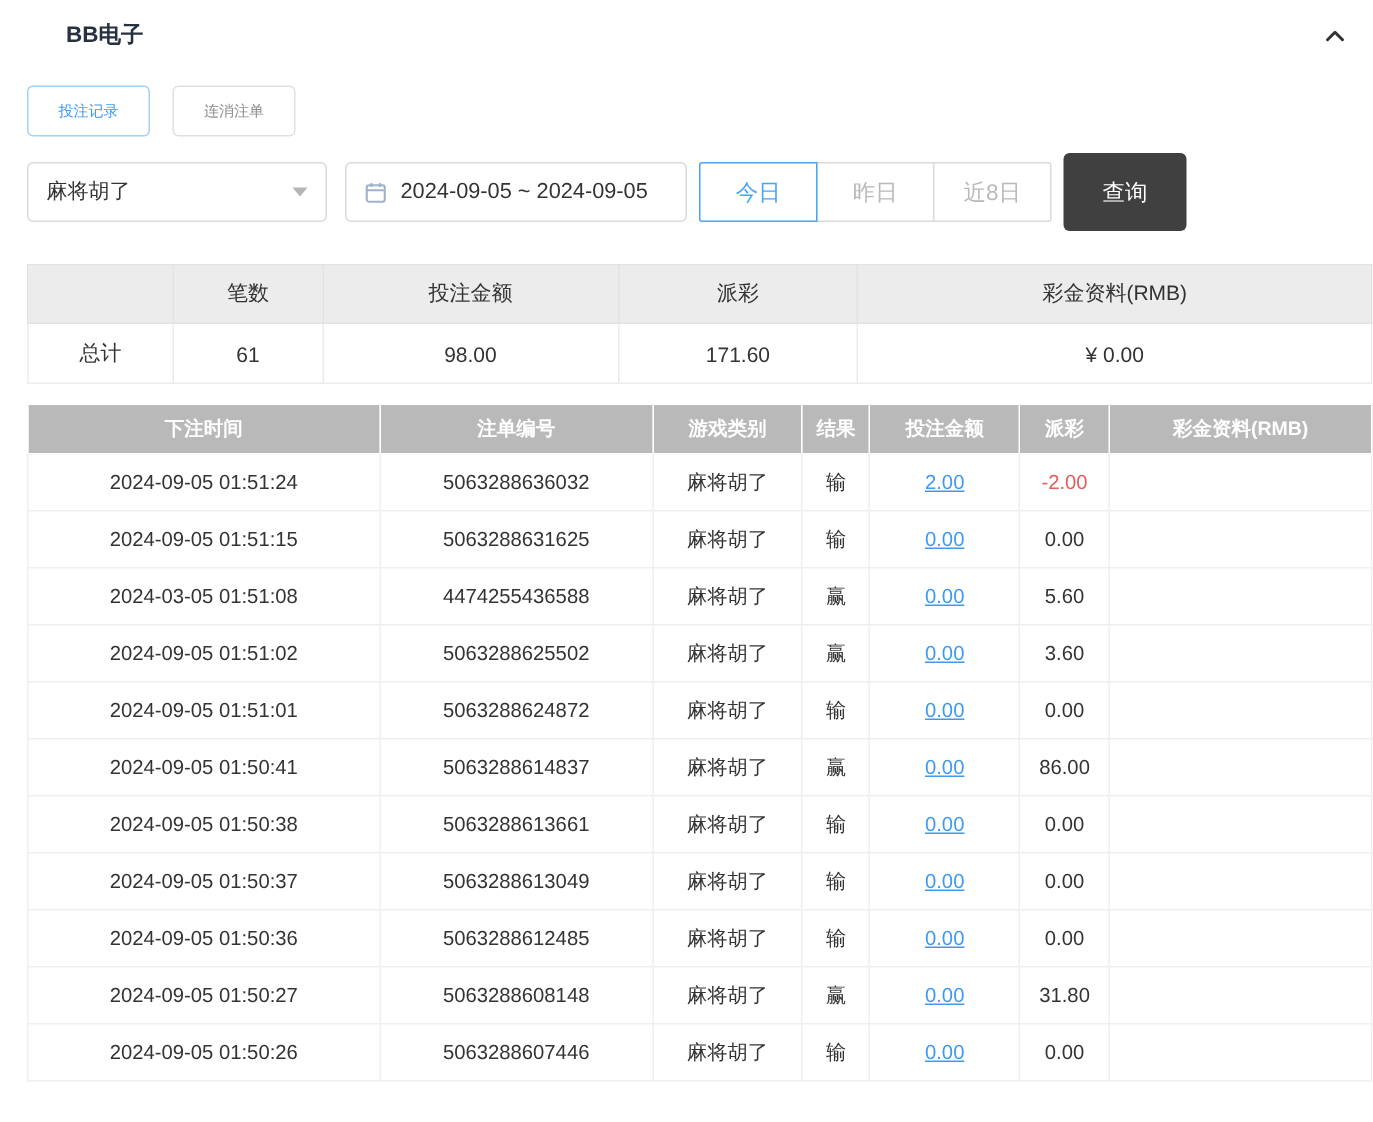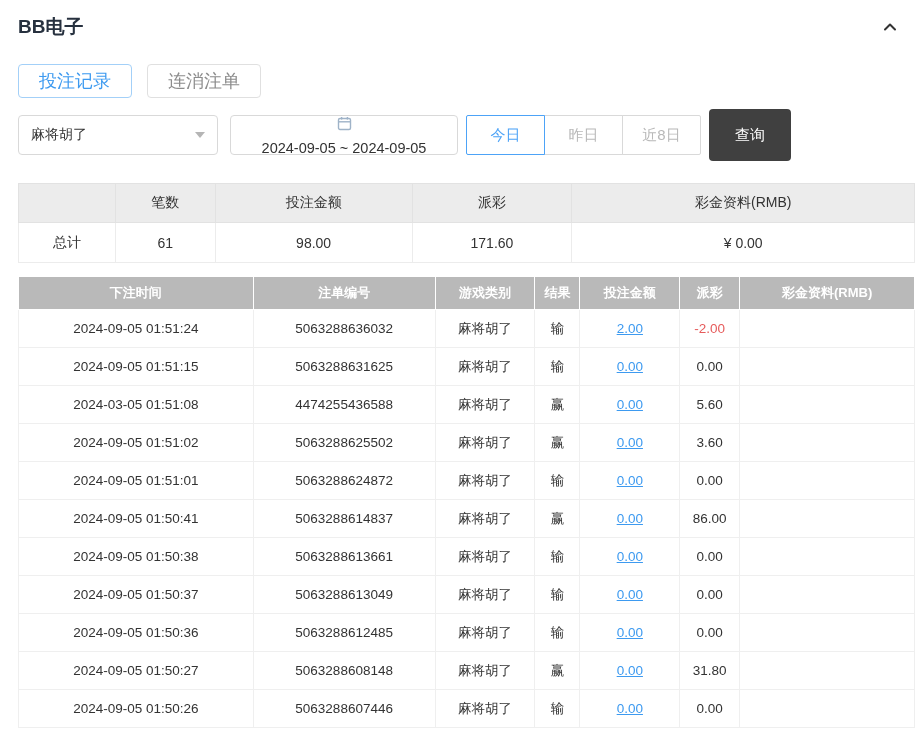--- a/index.html
+++ b/index.html
@@ -2,37 +2,37 @@
 <html><head>
 <meta charset="utf-8">
 <style>
   * { box-sizing: border-box; margin: 0; padding: 0; }
   html, body { width: 915px; height: 748px; background: #fff; overflow: hidden;
     font-family: "Liberation Sans", "DejaVu Sans", sans-serif; color: #333; }
   .wrap { padding: 14px 0 0 18px; width: 915px; }
 
   
   .panel-header { display: flex; align-items: center; justify-content: space-between; padding-right: 16px; }
-  .panel-title { font-size: 19px; font-weight: bold; color: #27313f; }
+  .panel-title { font-size: 15px; font-weight: bold; color: #27313f; margin-left: 26px; }
   .collapse-btn { width: 18px; height: 18px; cursor: pointer; display: flex; align-items: center; justify-content: center; }
 
   
   .tabs { display: flex; gap: 15px; margin-top: 24px; }
-  .tab { height: 34px; padding: 0 20px; background: #fff; border-radius: 4px; font-size: 18px;
+  .tab { height: 34px; padding: 0 20px; background: #fff; border-radius: 4px; font-size: 10px;
     border: 1px solid #e0e0e0; color: #8c8c8c; cursor: pointer; display: flex; align-items: center; }
   .tab.active { border-color: #a3d0f8; color: #3d9af0; }
 
   
   .filters { display: flex; align-items: center; margin-top: 11px; }
   .select { width: 200px; height: 40px; border: 1px solid #d9d9d9; border-radius: 4px; background: #fff;
     display: flex; align-items: center; justify-content: space-between; padding: 0 12px; font-size: 14px; cursor: pointer; }
   .caret { width: 0; height: 0; border-left: 5px solid transparent; border-right: 5px solid transparent;
     border-top: 6px solid #b5b5b5; }
   .datepicker { width: 228px; height: 40px; border: 1px solid #d9d9d9; border-radius: 4px; background: #fff;
-    display: flex; align-items: center; gap: 9px; padding: 0 12px; font-size: 14.5px; margin-left: 12px; cursor: pointer; flex-direction: column; }
+    display: flex; align-items: center; gap: 9px; padding: 0 12px; font-size: 14.5px; margin-left: 12px; cursor: pointer; }
   .btn-group { display: flex; margin-left: 8px; border-radius: 13px; }
   .qbtn { width: 79px; height: 40px; background: #fff; border: 1px solid #d9d9d9; font-size: 15px;
     color: #b9b9b9; cursor: pointer; margin-left: -1px; }
   .qbtn:first-child { margin-left: 0; border-radius: 2px 0 0 2px; }
   .qbtn:last-child { border-radius: 0 2px 2px 0; }
   .qbtn.active { border-color: #4da3f7; color: #4da3f7; position: relative; z-index: 1; }
   .search-btn { width: 82px; height: 52px; margin-left: 8px; background: #404040; color: #fff;
     border: none; border-radius: 4px; font-size: 15px; cursor: pointer; }
 
   

